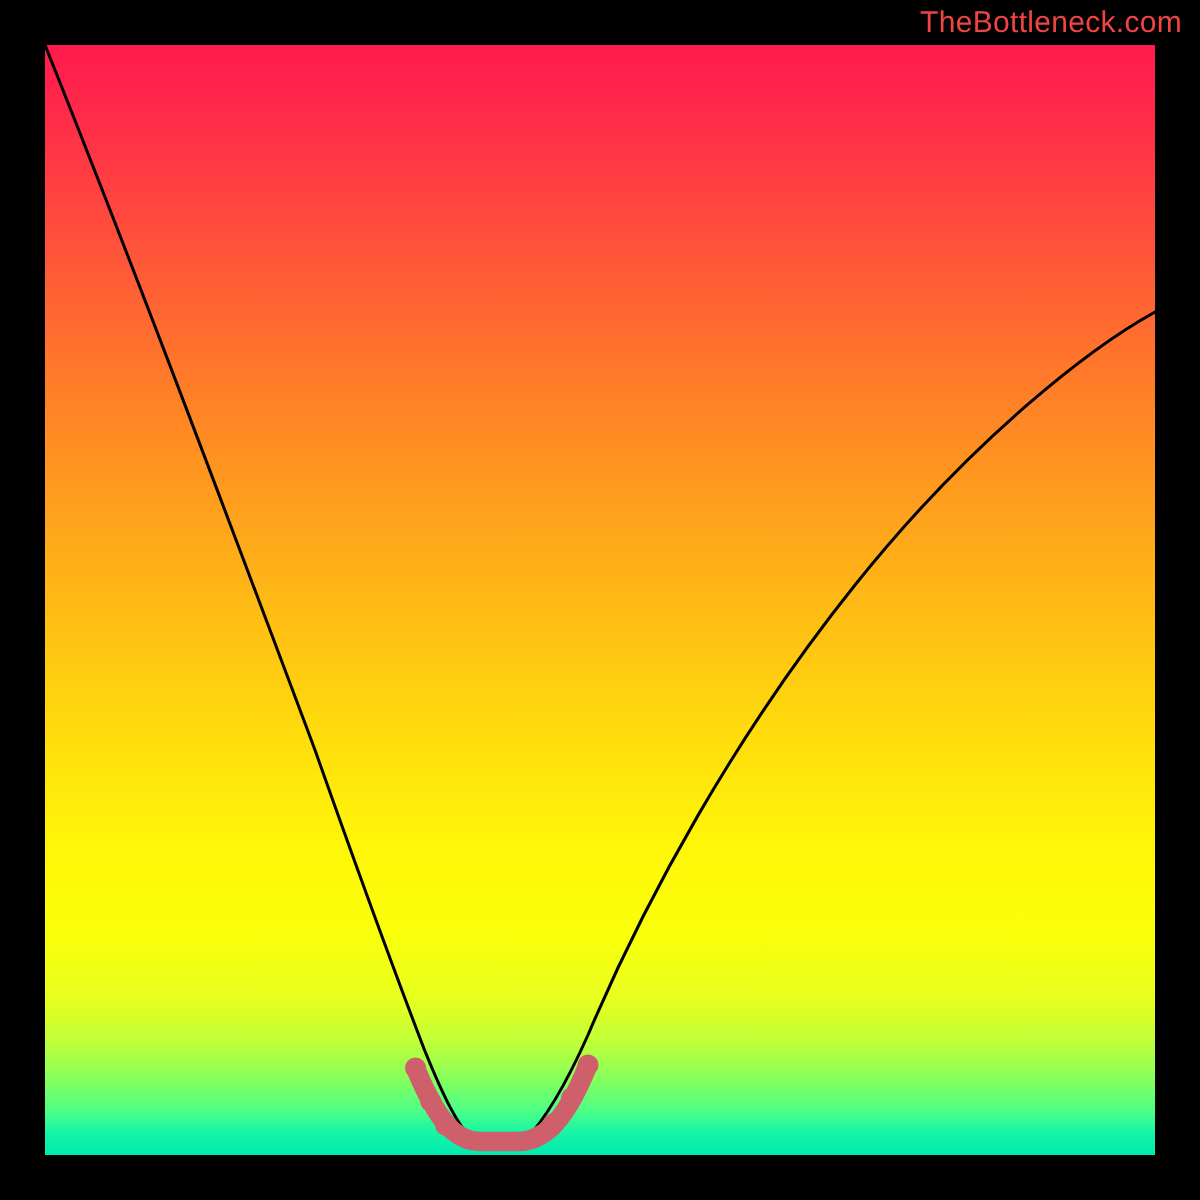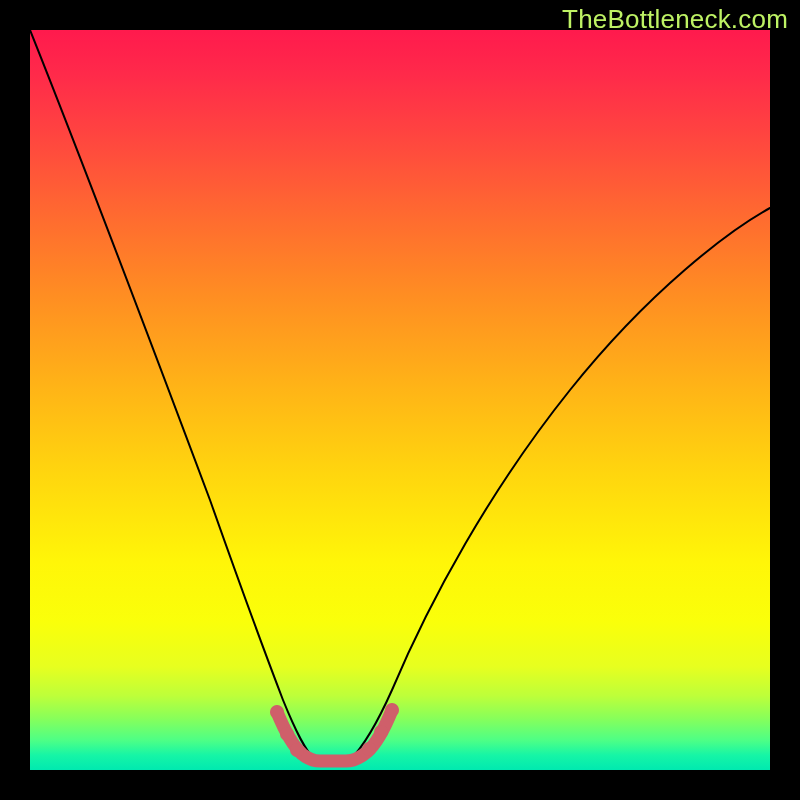--- a/index.html
+++ b/index.html
@@ -48,22 +48,22 @@
     position: absolute;
     left: 0;
     top: 0;
     width: 100%;
     height: 100%;
   }
   .watermark {
     position: absolute;
     top: 4px;
     right: 12px;
-    color: #bef264;
-    font-size: 26px;
+    color: #ef4444;
+    font-size: 20px;
     font-weight: 500;
     letter-spacing: 0.2px;
     user-select: none;
   }
 </style>
 </head>
 <body>
 
 <div class="watermark">TheBottleneck.com</div>
 

